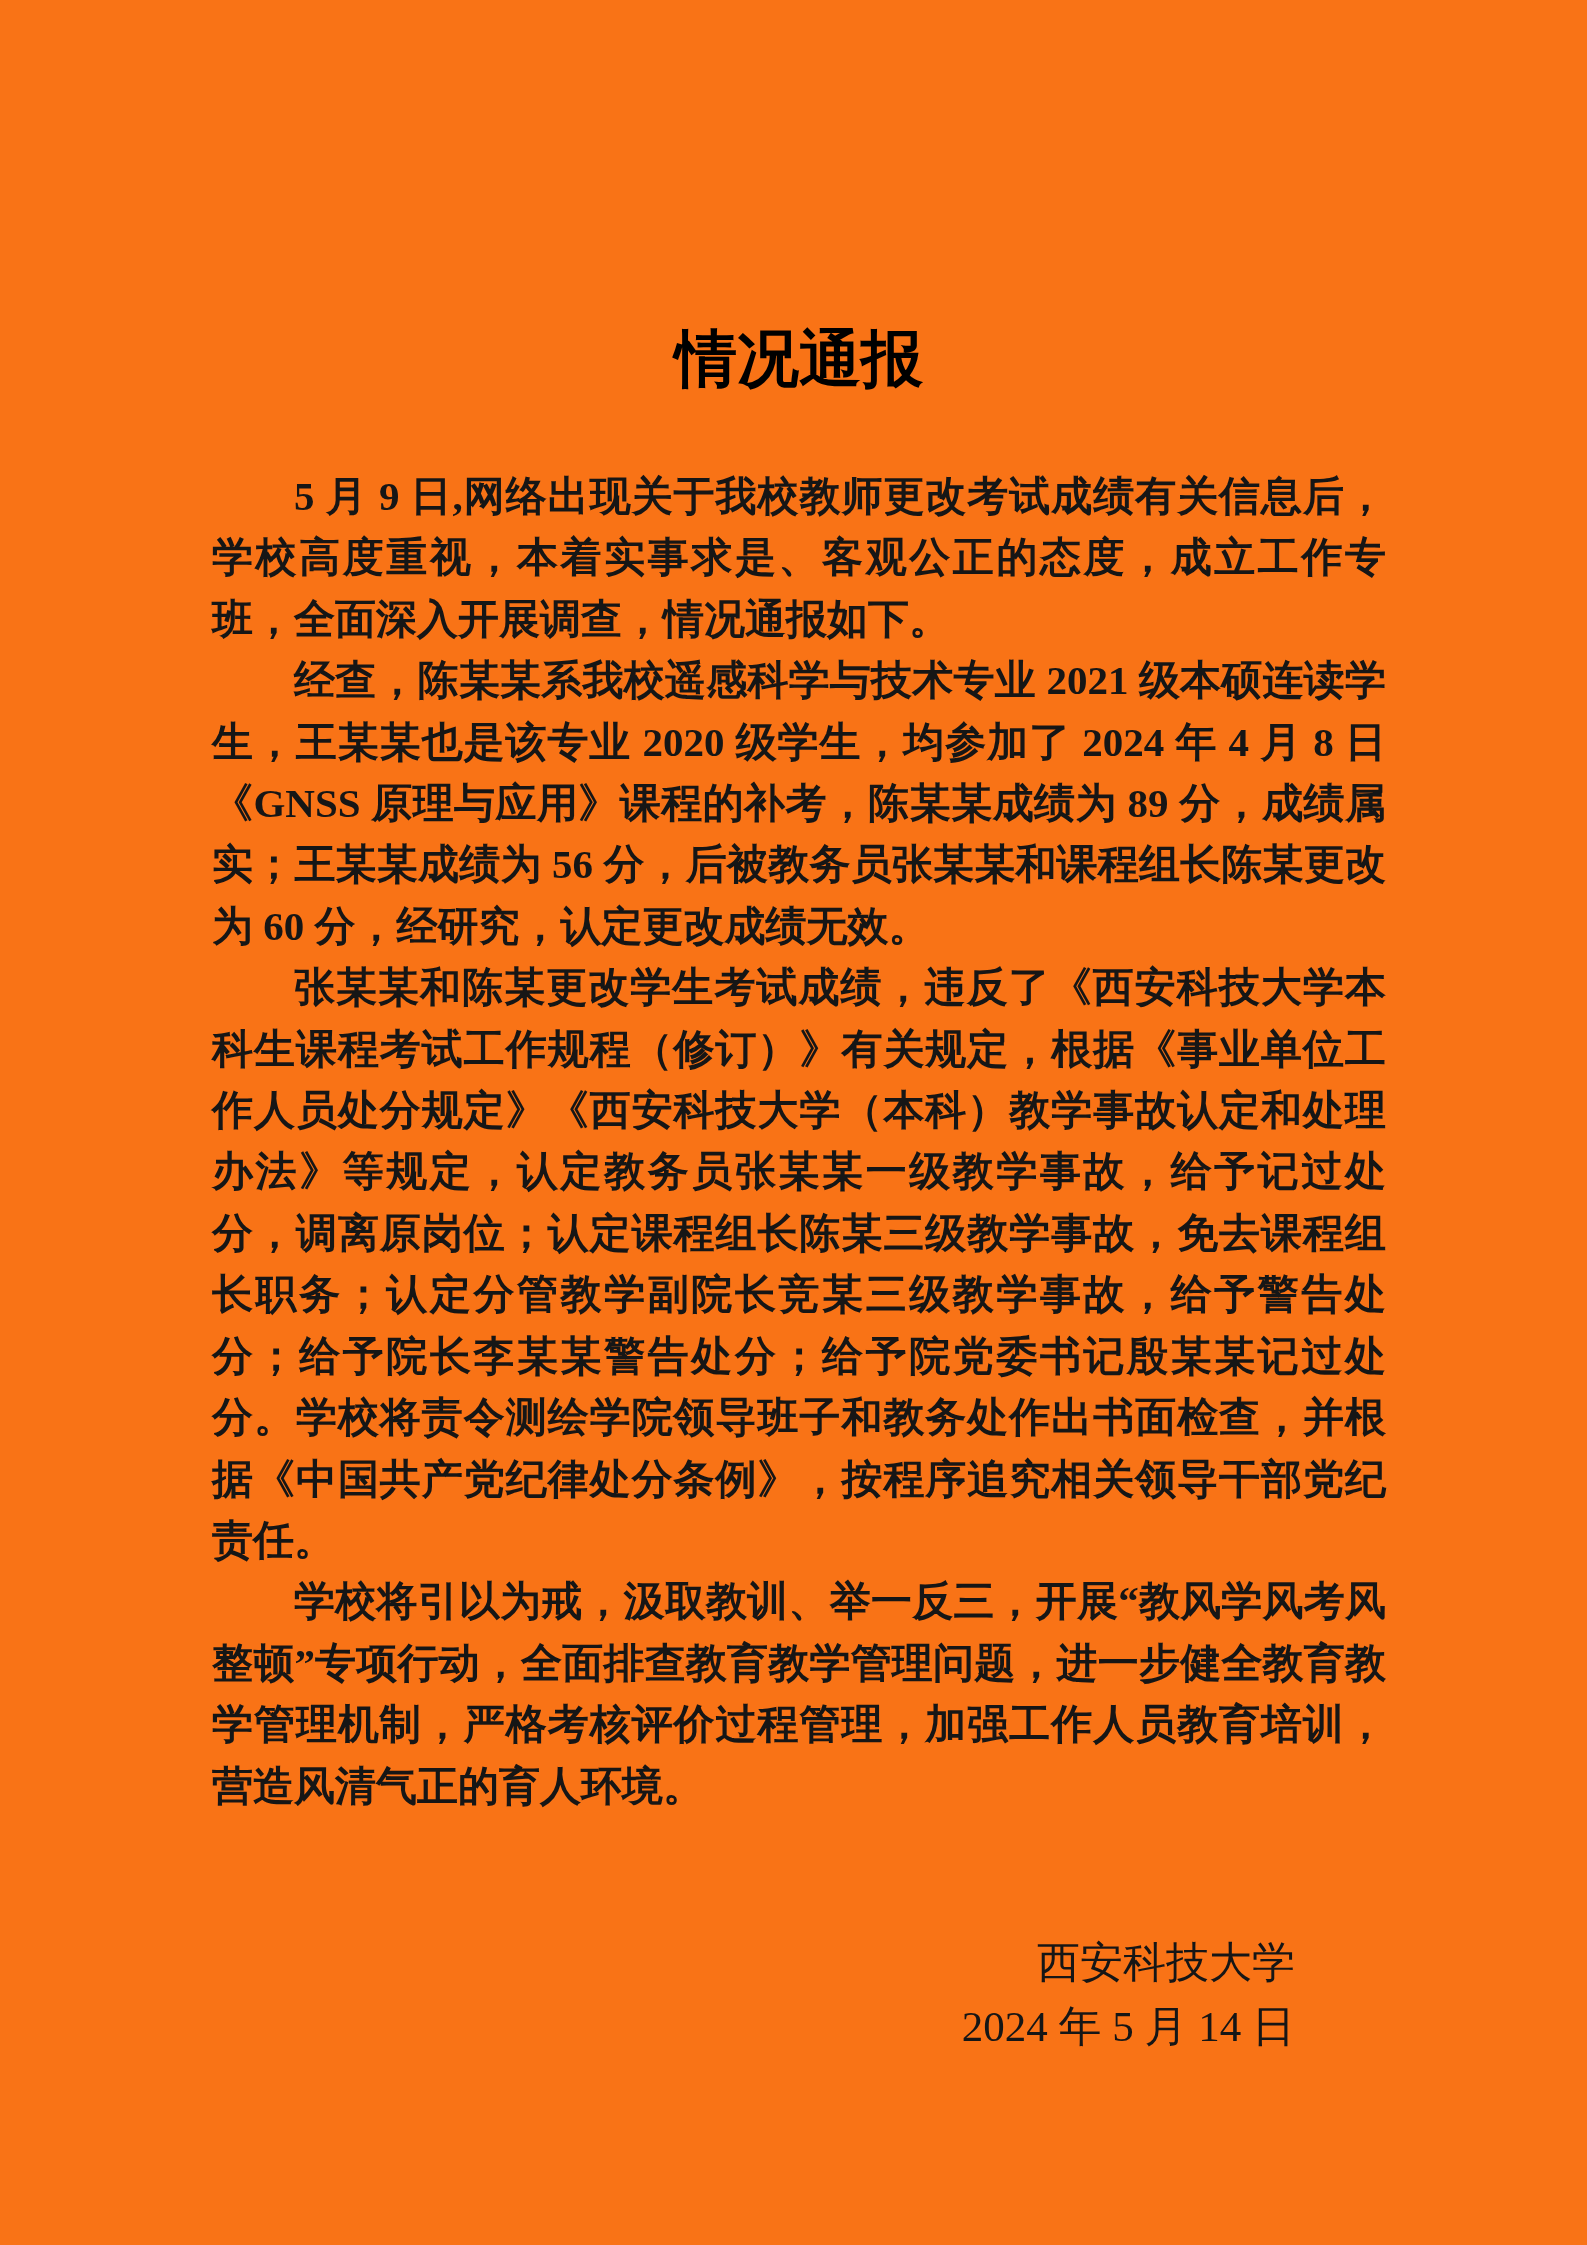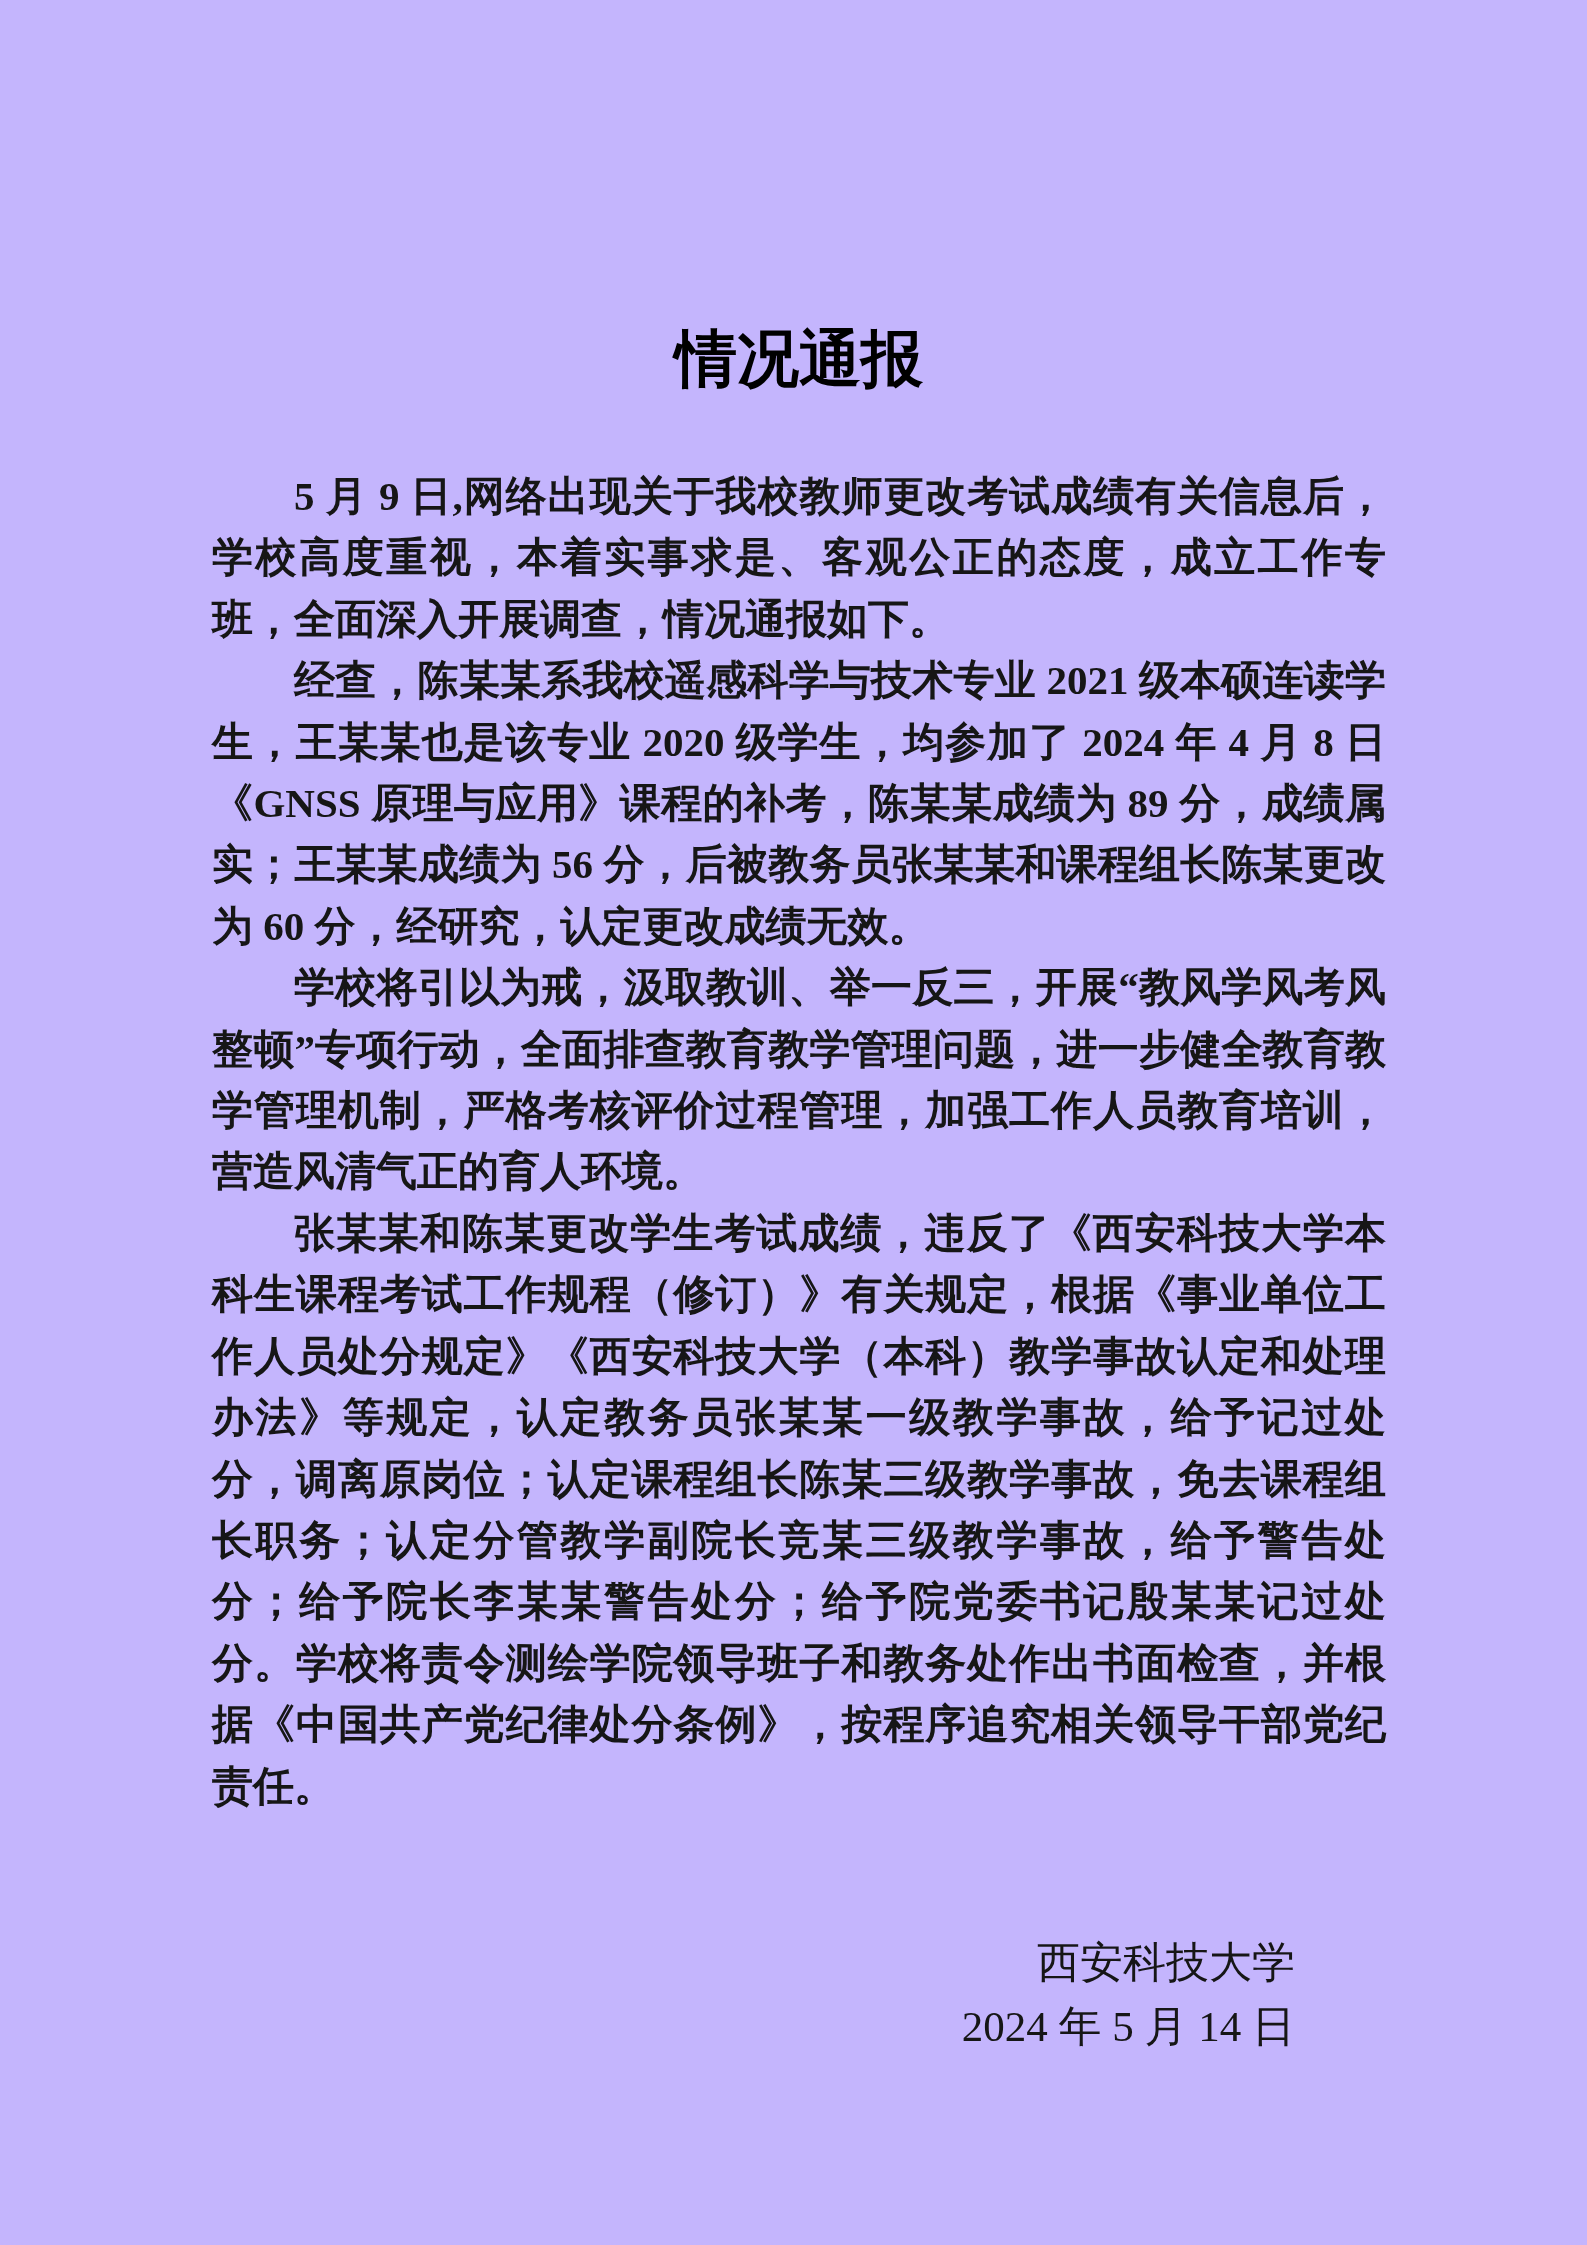--- a/index.html
+++ b/index.html
@@ -4,21 +4,21 @@
 <style>
   html, body {
     margin: 0;
     padding: 0;
     background: #ffffff;
   }
   .page {
     position: relative;
     width: 1587px;
     height: 2245px;
-    background: #c4b5fd;
+    background: #f97316;
     color: #161616;
     font-family: "Liberation Serif", "DejaVu Serif", serif;
     overflow: hidden;
   }
   .content {
     position: absolute;
     left: 212px;
     top: 328px;
     width: 1174px;
   }
@@ -53,21 +53,21 @@
 </style>
 </head>
 <body>
 
 <div class="page">
   <div class="content">
     <h1 class="doc-title">情况通报</h1>
     <div class="doc-body">
       <p>5 月 9 日,网络出现关于我校教师更改考试成绩有关信息后，学校高度重视，本着实事求是、客观公正的态度，成立工作专班，全面深入开展调查，情况通报如下。</p>
       <p>经查，陈某某系我校遥感科学与技术专业 2021 级本硕连读学生，王某某也是该专业 2020 级学生，均参加了 2024 年 4 月 8 日《GNSS 原理与应用》课程的补考，陈某某成绩为 89 分，成绩属实；王某某成绩为 56 分，后被教务员张某某和课程组长陈某更改为 60 分，经研究，认定更改成绩无效。</p>
+      <p>张某某和陈某更改学生考试成绩，违反了《西安科技大学本科生课程考试工作规程（修订）》有关规定，根据《事业单位工作人员处分规定》《西安科技大学（本科）教学事故认定和处理办法》等规定，认定教务员张某某一级教学事故，给予记过处分，调离原岗位；认定课程组长陈某三级教学事故，免去课程组长职务；认定分管教学副院长竞某三级教学事故，给予警告处分；给予院长李某某警告处分；给予院党委书记殷某某记过处分。学校将责令测绘学院领导班子和教务处作出书面检查，并根据《中国共产党纪律处分条例》，按程序追究相关领导干部党纪责任。</p>
       <p>学校将引以为戒，汲取教训、举一反三，开展“教风学风考风整顿”专项行动，全面排查教育教学管理问题，进一步健全教育教学管理机制，严格考核评价过程管理，加强工作人员教育培训，营造风清气正的育人环境。</p>
-      <p>张某某和陈某更改学生考试成绩，违反了《西安科技大学本科生课程考试工作规程（修订）》有关规定，根据《事业单位工作人员处分规定》《西安科技大学（本科）教学事故认定和处理办法》等规定，认定教务员张某某一级教学事故，给予记过处分，调离原岗位；认定课程组长陈某三级教学事故，免去课程组长职务；认定分管教学副院长竞某三级教学事故，给予警告处分；给予院长李某某警告处分；给予院党委书记殷某某记过处分。学校将责令测绘学院领导班子和教务处作出书面检查，并根据《中国共产党纪律处分条例》，按程序追究相关领导干部党纪责任。</p>
     </div>
     <div class="signature">
       <div>西安科技大学</div>
       <div>2024 年 5 月 14 日</div>
     </div>
   </div>
 </div>
 
 </body></html>

